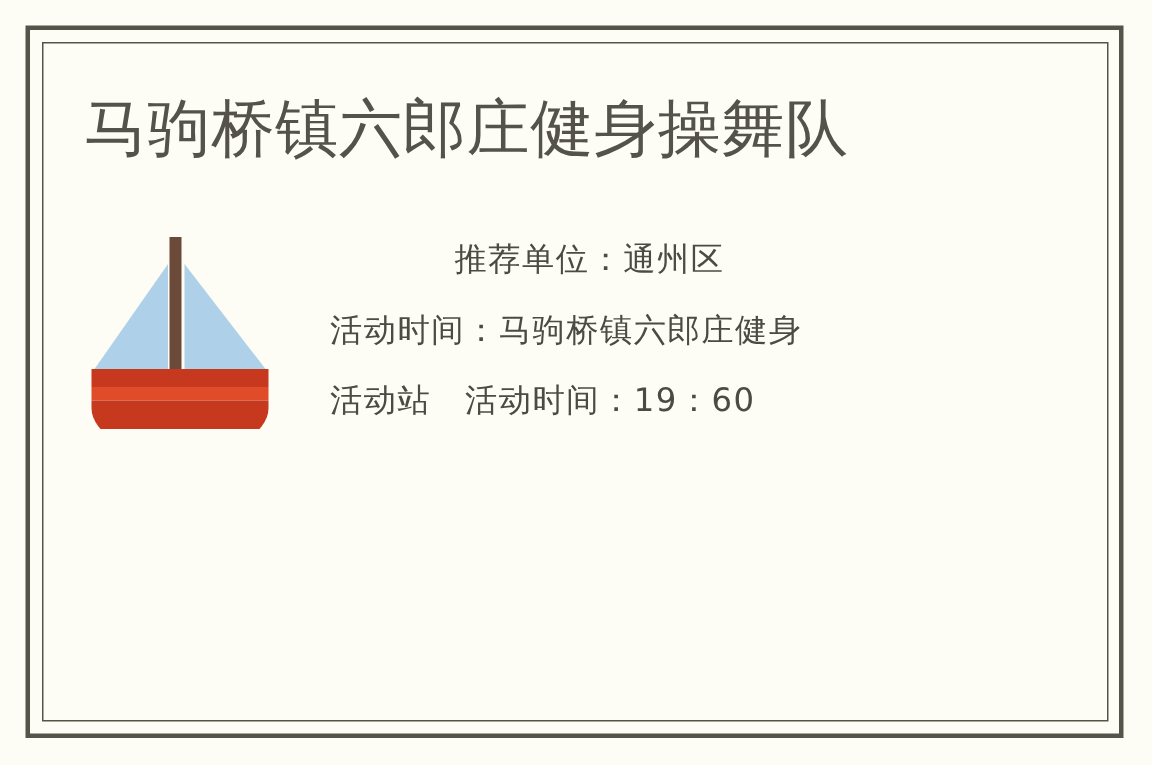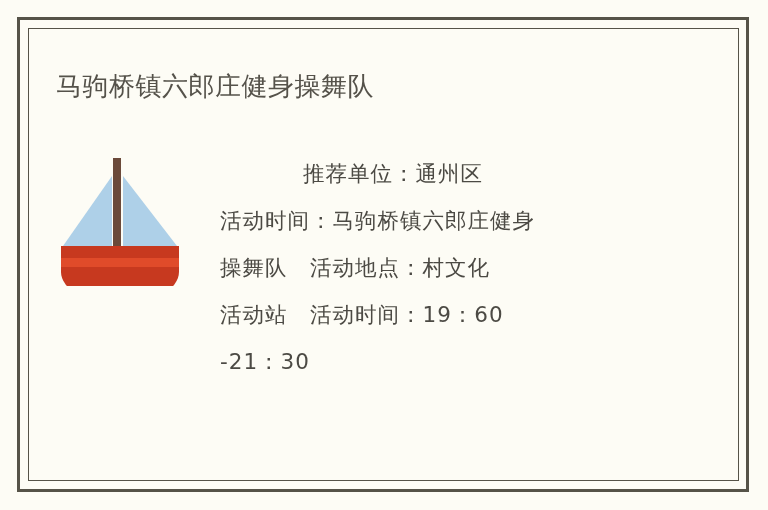--- a/index.html
+++ b/index.html
@@ -41,21 +41,21 @@
     border: 1px solid #565348;
     box-sizing: border-box;
     pointer-events: none;
   }
 
   
   .title {
     position: absolute;
     left: 56px;
     top: 62px;
-    font-size: 26px;
+    font-size: 42px;
     line-height: 48px;
     letter-spacing: 0.5px;
     color: #55524A;
     font-family: "DejaVu Sans", "Liberation Sans", sans-serif;
     font-weight: 400;
     white-space: nowrap;
   }
 
   
   .content {
@@ -120,19 +120,17 @@
         <path d="M6,92 L124,92 L124,104 L6,104 Z" fill="#C7391F"></path>
         <rect x="6" y="104" width="118" height="9" fill="#E04B2A"></rect>
 
         <path d="M6,113 L124,113 L124,118 A59,32 0 0 1 6,118 Z" fill="#C7391F"></path>
       </svg>
     </div>
 
     <div class="details">
       <div class="detail-line indent">　　推荐单位：通州区</div>
       <div class="detail-line">活动时间：马驹桥镇六郎庄健身</div>
-      <div class="detail-line">操舞队　活动地点：村文化</div>
       <div class="detail-line">活动站　活动时间：19：60</div>
-      <div class="detail-line">-21：30</div>
     </div>
 
   </div>
 </div>
 
 </body></html>

